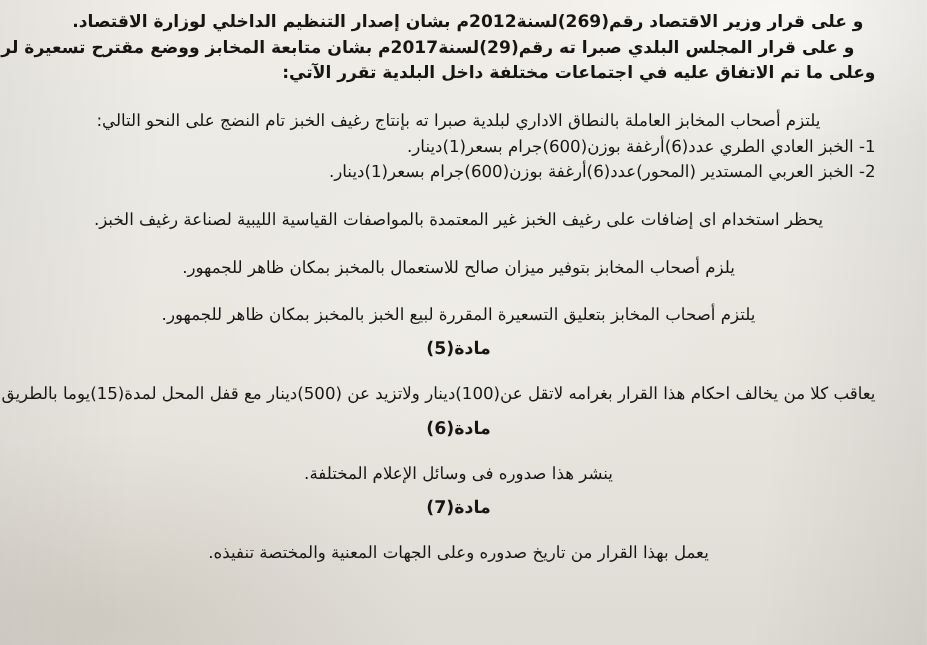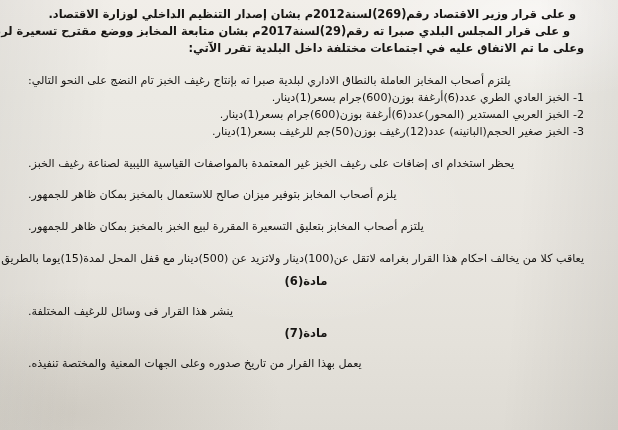--- a/index.html
+++ b/index.html
@@ -63,21 +63,21 @@
   }
   .intro.l2 { padding-right: 14px; }
   .intro.l3 { text-align: right; padding-right: 0; }
   .heading {
     font-weight: bold;
     font-size: 11.6px;
     text-align: center;
     margin: 7px 0 3px 0;
   }
   .para {
-    text-align: left;
+    text-align: center;
     font-size: 11.1px;
     margin-bottom: 2px;
     margin-top: 16px;
   }
   .item {
     text-align: right;
     font-size: 11.1px;
     margin-bottom: 1px;
   }
 </style>
@@ -87,30 +87,30 @@
 <div id="page">
   <div class="doc-body">
 
     <div class="line intro l1">و على قرار وزير الاقتصاد رقم(269)لسنة2012م بشان إصدار التنظيم الداخلي لوزارة الاقتصاد.</div>
     <div class="line intro l2">و على قرار المجلس البلدي صبرا ته رقم(29)لسنة2017م بشان متابعة المخابز ووضع مقترح تسعيرة لرغيف الخبز.</div>
     <div class="line intro l3">وعلى ما تم الاتفاق عليه في اجتماعات مختلفة داخل البلدية  تقرر الآتي:</div>
 
     <div class="line para">يلتزم أصحاب المخابز العاملة بالنطاق الاداري لبلدية صبرا ته بإنتاج رغيف الخبز تام النضج على النحو التالي:</div>
     <div class="line item">1- الخبز العادي الطري عدد(6)أرغفة بوزن(600)جرام بسعر(1)دينار.</div>
     <div class="line item">2- الخبز العربي المستدير (المحور)عدد(6)أرغفة بوزن(600)جرام بسعر(1)دينار.</div>
-    <div class="line item">3- الخبز صغير الحجم(البانينه) عدد(12)رغيف بوزن(50)جم للرغيف بسعر(1)دينار.</div>
 
     <div class="line para">يحظر استخدام اى إضافات  على رغيف الخبز غير المعتمدة بالمواصفات القياسية الليبية لصناعة رغيف الخبز.</div>
 
     <div class="line para">يلزم أصحاب المخابز بتوفير ميزان صالح للاستعمال بالمخبز بمكان ظاهر للجمهور.</div>
 
     <div class="line para">يلتزم أصحاب المخابز بتعليق التسعيرة المقررة لبيع الخبز بالمخبز بمكان ظاهر للجمهور.</div>
 
+    <div class="heading">مادة(5)</div>
     <div class="line para">يعاقب كلا من يخالف احكام هذا القرار بغرامه لاتقل عن(100)دينار ولاتزيد عن (500)دينار مع قفل المحل لمدة(15)يوما بالطريق الاداري.</div>
 
     <div class="heading">مادة(6)</div>
-    <div class="line para">ينشر هذا القرار فى وسائل للرغيف المختلفة.</div>
+    <div class="line para">ينشر هذا صدوره فى وسائل الإعلام المختلفة.</div>
 
     <div class="heading">مادة(7)</div>
     <div class="line para">يعمل بهذا القرار من تاريخ صدوره وعلى الجهات المعنية والمختصة تنفيذه.</div>
 
   </div>
 </div>
 
 </body></html>

